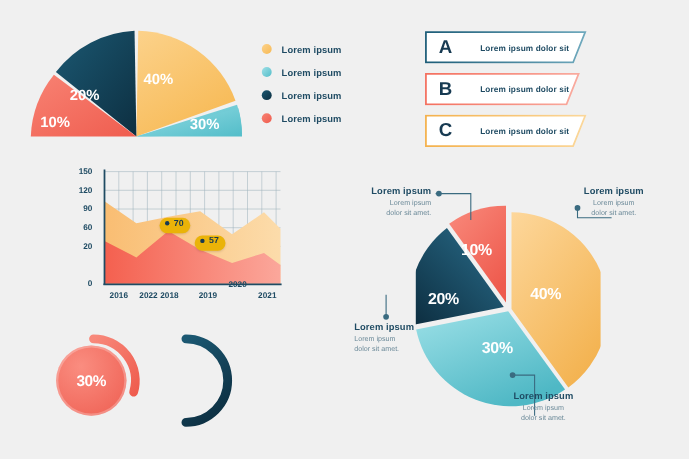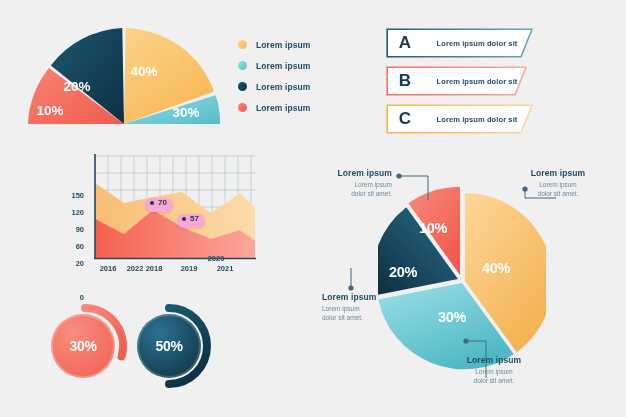--- a/index.html
+++ b/index.html
@@ -34,25 +34,25 @@
   .banner .btext {
     position: absolute; left: 42px; top: 0; height: 30px; width: 98px;
     display: flex; align-items: center; justify-content: center;
     font-size: 7.5px; font-weight: bold; color: #1f4b63; letter-spacing: .1px;
     white-space: nowrap;
   }
 
   
   #area-chart { position: absolute; left: 62px; top: 146px; width: 200px; height: 130px; }
   .ax-label { position: absolute; font-size: 7.5px; font-weight: bold; color: #1f4b63; }
-  .y-label { text-align: right; width: 22px; margin-top: 40px; }
+  .y-label { text-align: right; width: 22px; }
   .x-label { text-align: center; width: 26px; }
   .badge {
     position: absolute; display: flex; align-items: center;
-    background: #f9a8d4; border-radius: 9px; height: 14px; padding: 0 6px 5px 5px;
+    background: #eab308; border-radius: 9px; height: 14px; padding: 0 6px 5px 5px;
     box-shadow: 0 1px 2px rgba(0,0,0,.12);
   }
   .badge .bdot { width: 4px; height: 4px; border-radius: 50%; background: #173a52; margin-right: 4px; }
   .badge .bval { font-size: 8px; font-weight: bold; color: #173a52; }
 
   
   .gauge { position: absolute; width: 92px; height: 92px; }
   .gauge .ring { position: absolute; inset: 0; }
   .gauge .inner {
     position: absolute; left: 9px; top: 14px; width: 64px; height: 64px;
@@ -243,21 +243,21 @@
     <span class="ax-label y-label" style="left:0px; top:56px;">60</span>
     <span class="ax-label y-label" style="left:0px; top:73px;">20</span>
     <span class="ax-label y-label" style="left:0px; top:107px;">0</span>
 
     
     <span class="ax-label x-label" style="left:33px; top:118px;">2016</span>
     <span class="ax-label x-label" style="left:60px; top:118px;">2022</span>
     <span class="ax-label x-label" style="left:79px; top:118px;">2018</span>
     <span class="ax-label x-label" style="left:114px; top:118px;">2019</span>
     <span class="ax-label x-label" style="left:141px; top:108px;">2020</span>
-    <span class="ax-label x-label" style="left:150px; top:118px;">2021</span>
+    <span class="ax-label x-label" style="left:168px; top:118px;">2021</span>
 
     
     <div class="badge" style="left:83px; top:52px;">
       <span class="bdot"></span>
       <span class="bval">70</span>
     </div>
     <div class="badge" style="left:115px; top:68px;">
       <span class="bdot"></span>
       <span class="bval">57</span>
     </div>
@@ -285,23 +285,20 @@
   <div class="gauge" style="left:128px; top:300px;">
     <svg class="ring" width="92" height="92" viewBox="0 0 92 92">
       <defs>
         <linearGradient id="gaugeNavyArc" x1="0" y1="0" x2="0.4" y2="1">
           <stop offset="0%" stop-color="#1b5872"></stop>
             <stop offset="100%" stop-color="#0e3245"></stop>
         </linearGradient>
       </defs>
       <path d="M 41 8 A 38 38 0 0 1 41 84" fill="none" stroke="url(#gaugeNavyArc)" stroke-width="8" stroke-linecap="round"></path>
     </svg>
-    <div class="inner" style="background:radial-gradient(circle at 35% 30%, #2b7391, #0d2c3e); box-shadow: inset 0 0 0 2px rgba(255,255,255,.18);">
-      <span class="gval">50%</span>
-    </div>
   </div>
 
 
   <div id="pie-wrap">
     <svg width="168" height="212" viewBox="0 0 168 212">
       <defs>
         <linearGradient id="pieAmber" x1="0" y1="0" x2="0.8" y2="1">
           <stop offset="0%" stop-color="#fcd28b"></stop>
             <stop offset="100%" stop-color="#f6b busy"></stop>
         </linearGradient>

